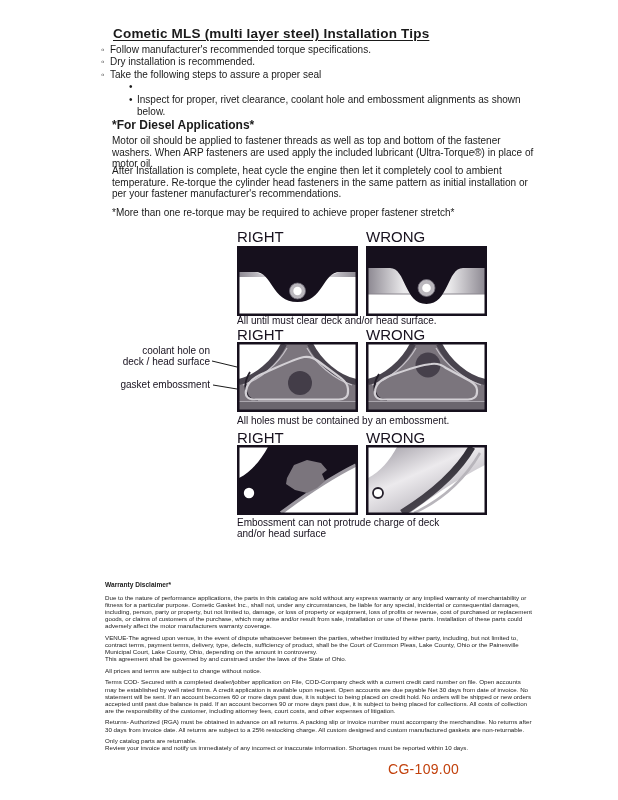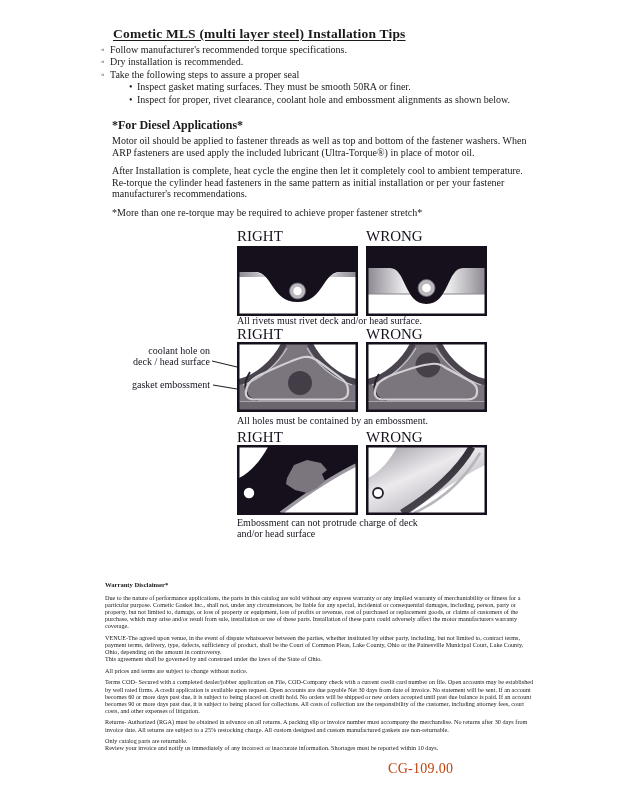--- a/index.html
+++ b/index.html
@@ -1,17 +1,17 @@
 <!DOCTYPE html>
 <html><head>
 <meta charset="utf-8">
 <style>
   html,body{margin:0;padding:0;background:#fff;}
   .page{position:relative;width:618px;height:800px;background:#ffffff;overflow:hidden;
-        font-family:Liberation Serif, serif;color:#1a1a1a;}
+        font-family:Liberation Sans, sans-serif;color:#1a1a1a;}
   .abs{position:absolute;}
   .pre{white-space:pre-line;}
 
   .title{left:113px;top:26px;font-size:13.5px;font-weight:bold;letter-spacing:.2px;
          text-decoration:underline;text-underline-offset:2px;}
 
   .bullets{left:101px;top:44px;width:445px;font-size:10px;line-height:12.4px;}
   .brow{display:flex;}
   .brow .dot{display:inline-block;width:9px;flex:0 0 9px;}
   .brow.sub{padding-left:28px;}
@@ -51,21 +51,20 @@
     <div class="brow">
       <span class="dot">◦</span>
       <span>Dry installation is recommended.</span>
     </div>
     <div class="brow">
       <span class="dot">◦</span>
       <span>Take the following steps to assure a proper seal</span>
     </div>
     <div class="brow sub">
       <span class="dot">•</span>
-      <span>Inspect gasket mating surfaces.  They must be smooth 50RA or finer.</span>
     </div>
     <div class="brow sub">
       <span class="dot">•</span>
       <span>Inspect for proper, rivet clearance, coolant hole and embossment alignments as shown below.</span>
     </div>
   </div>
 
   <div class="abs sect-head">*For Diesel Applications*</div>
   <div class="abs para p1">Motor oil should be applied to fastener threads as well as top and bottom of the fastener washers. When ARP fasteners are used apply the included lubricant (Ultra-Torque®) in place of motor oil.</div>
   <div class="abs para p2">After Installation is complete, heat cycle the engine then let it completely cool to ambient temperature. Re-torque the cylinder head fasteners in the same pattern as initial installation or per your fastener manufacturer's recommendations.</div>
@@ -106,21 +105,21 @@
     </defs>
     <rect x="0" y="0" width="121" height="70" fill="#ffffff"></rect>
     <rect x="2" y="22" width="117" height="26" fill="url(#wgB2)"></rect>
     <line x1="2" y1="48" x2="119" y2="48" stroke="#8a868e" stroke-width="1"></line>
     <path d="M2,2 H119 V22 H97 C81,22 83,58 60.5,58 C38,58 40,22 24,22 H2 Z" fill="#16101d"></path>
     <circle cx="60.5" cy="42" r="8.5" fill="#bab7bd" stroke="#6d6875" stroke-width="0.8"></circle>
     <circle cx="60.5" cy="42" r="4.3" fill="#ffffff"></circle>
     <rect x="1.25" y="1.25" width="118.5" height="67.5" fill="none" stroke="#16101d" stroke-width="2.5"></rect>
   </svg>
 
-  <div class="abs caption" style="left:237px;top:315px;width:270px;">All rivets must rivet deck and/or head surface.</div>
+  <div class="abs caption" style="left:237px;top:315px;width:270px;">All until must clear deck and/or head surface.</div>
 
   <div class="abs dlabel" style="left:237px;top:326px;">RIGHT</div>
   <div class="abs dlabel" style="left:366px;top:326px;">WRONG</div>
 
   <div class="abs side-label pre" style="left:100px;top:345px;">coolant hole on
 deck / head surface</div>
   <div class="abs side-label" style="left:100px;top:379px;">gasket embossment</div>
 
   <svg class="abs" style="left:205px;top:340px;" width="100" height="60" viewBox="0 0 100 60">
     <line x1="7" y1="21" x2="86" y2="40" stroke="#1a1a1a" stroke-width="1"></line>

